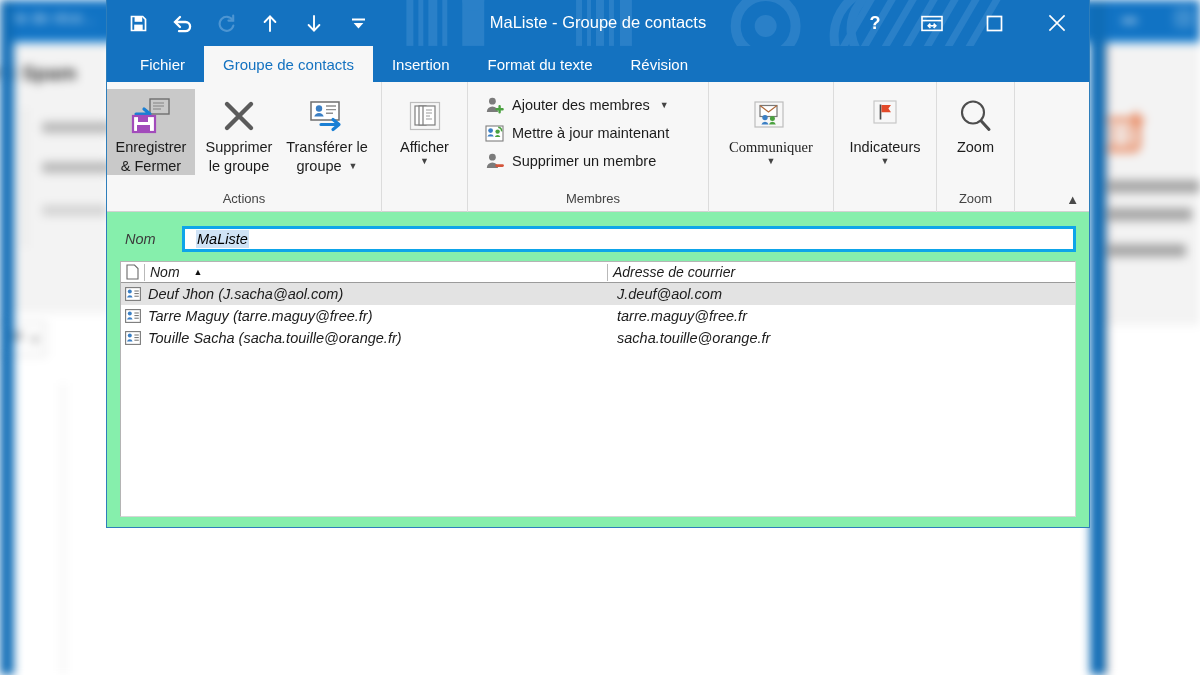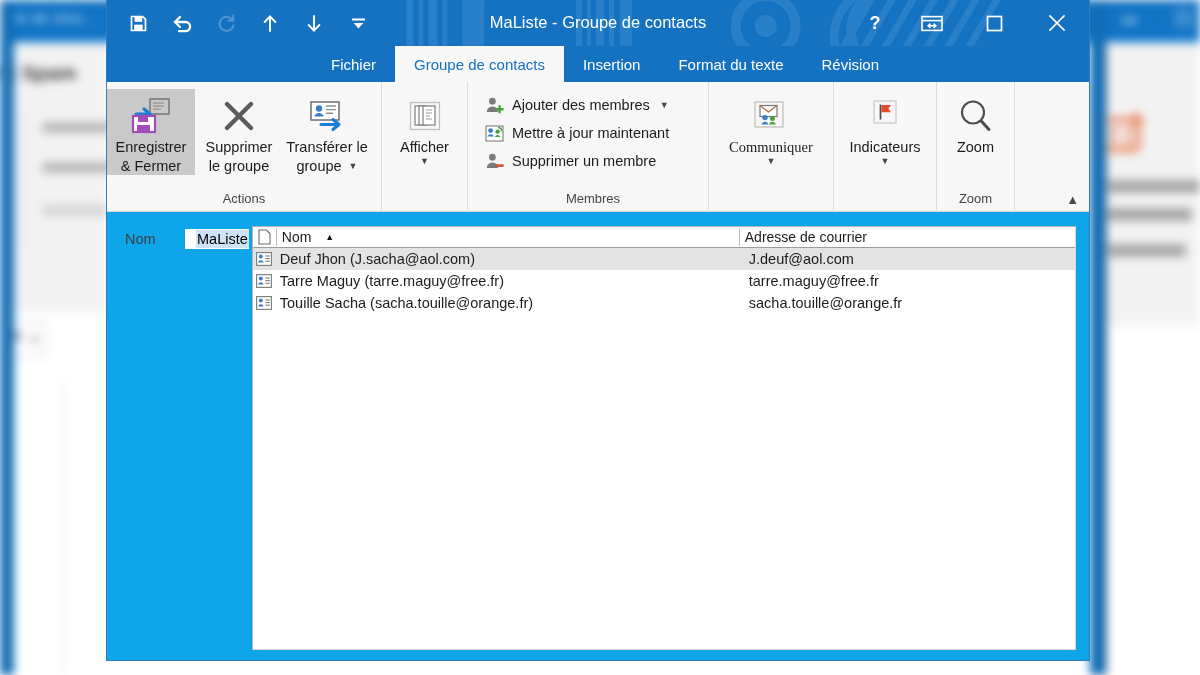--- a/index.html
+++ b/index.html
@@ -103,21 +103,21 @@
     position: absolute; left: 0; top: 0; width: 14px; height: 675px;
     background: #0f6cb6;
   }
   #bg-blue-strip-r {
     position: absolute; left: 1090px; top: 0; width: 16px; height: 675px;
     background: #0f6cb6;
   }
 
   
   #window {
-    position: absolute; left: 106px; top: 0; width: 984px; height: 661px;
+    position: absolute; left: 106px; top: 0; width: 984px; height: 528px;
     border: 1px solid #2e7ebb;
     border-top: none;
     background: #ffffff;
     display: flex; flex-direction: column;
   }
 
   
   #titlebar {
     position: relative;
     height: 46px;
@@ -157,21 +157,20 @@
 
   
   #tabstrip {
     position: relative;
     height: 36px;
     background: #1472c0;
     flex: none;
     display: flex; align-items: flex-end;
     padding-left: 14px;
     z-index: 3;
-    justify-content: center;
   }
   .tab {
     height: 36px; padding: 0 19px;
     display: flex; align-items: center;
     color: #ffffff; font-size: 15px; white-space: nowrap;
   }
   .tab.active {
     background: #f7f7f7; color: #1472c0;
   }
 
@@ -223,23 +222,23 @@
   .mini-caret { font-size: 9px; color: #444; margin-left: 2px; }
 
   #ribbon-collapse {
     position: absolute; right: 10px; bottom: 4px;
     font-size: 13px; color: #4a4a4a;
   }
 
   
   #content {
     flex: 1;
-    background: #0ea5e9;
+    background: #86efac;
     padding: 14px 13px 10px 13px;
-    display: flex; 
+    display: flex; flex-direction: column; font-style: italic;
   }
   #name-row {
     display: flex; align-items: center; height: 26px; flex: none;
     margin-bottom: 9px;
   }
   #name-label {
     width: 62px; font-size: 14.5px; color: #3b3b3b; padding-left: 5px;
   }
   #name-input {
     flex: 1; height: 26px;

